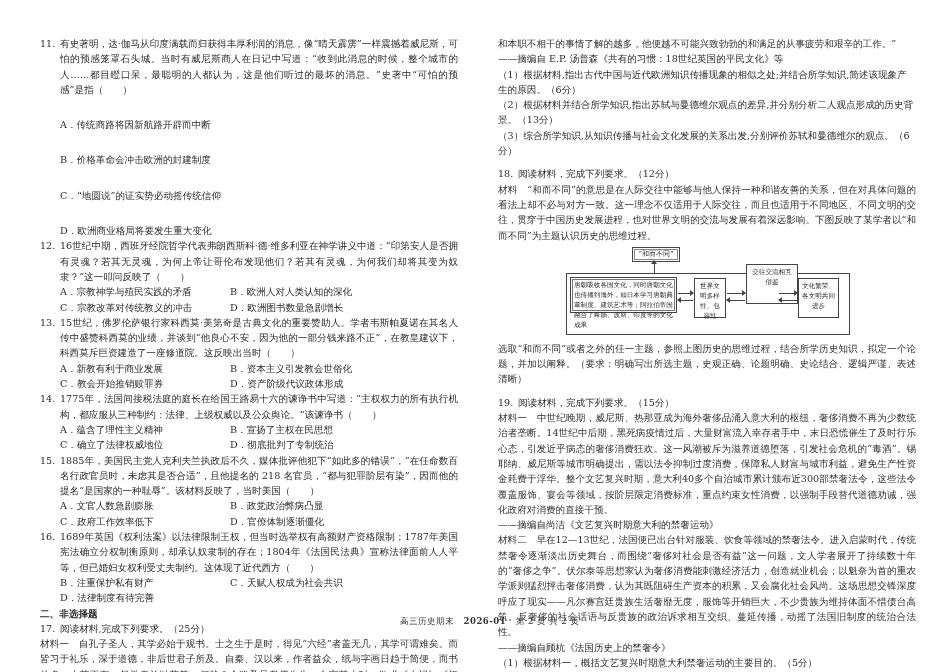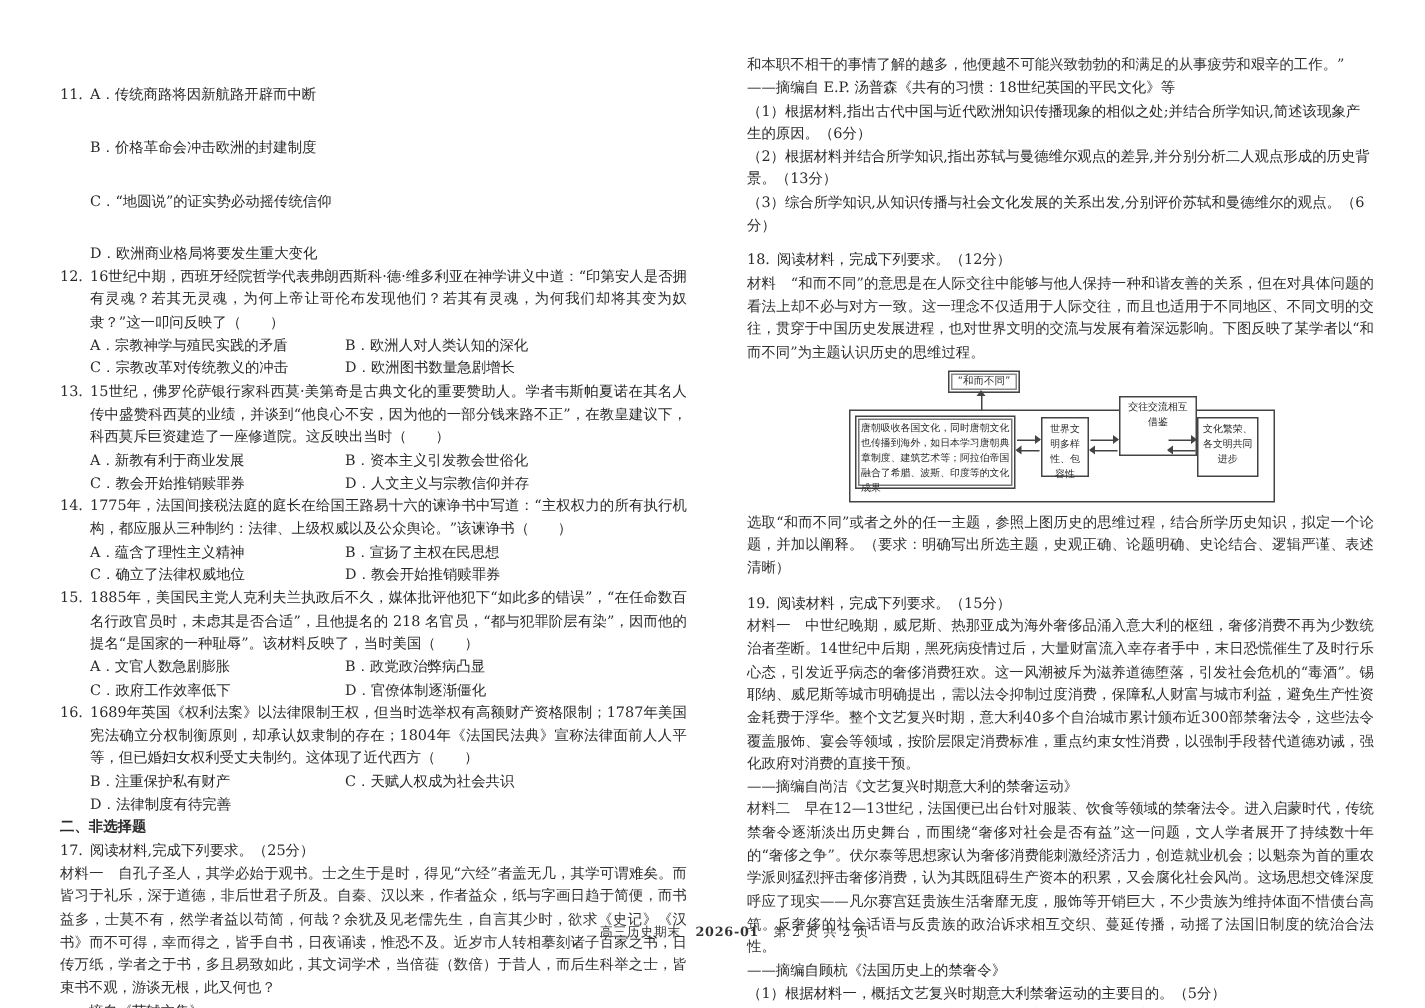--- a/index.html
+++ b/index.html
@@ -28,40 +28,41 @@
   .diagram { position: relative; height: 92px; margin: 4px 0 2px 0; }
   .dg-top {
     position: absolute; left: 134px; top: 0; width: 46px; height: 13px;
     border: 1px solid #444; font-size: 7px; line-height: 13px; text-align: center;
     box-shadow: inset 0 0 0 1px #fff, inset 0 0 0 2px #888;
   }
   .dg-arrow-up { position: absolute; left: 156px; top: 15px; width: 1px; height: 12px; background: #444; }
   .dg-arrow-up:before { content: ""; position: absolute; left: -3px; top: -2px; border-left: 3.5px solid transparent; border-right: 3.5px solid transparent; border-bottom: 4px solid #444; }
   .dg-frame { position: absolute; left: 68px; top: 26px; width: 282px; height: 60px; border: 1px solid #444; }
   .dg-box { position: absolute; border: 1px solid #444; font-size: 6.6px; line-height: 10px; padding: 2px 3px; box-sizing: border-box; background: #fff; }
-  .dg-b1 { left: 72px; top: 30px; width: 107px; height: 49px; box-shadow: inset 0 0 0 1px #fff, inset 0 0 0 2px #777; }
+  .dg-b1 { left: 72px; top: 30px; width: 107px; height: 36px; box-shadow: inset 0 0 0 1px #fff, inset 0 0 0 2px #777; }
   .dg-b2 { left: 196px; top: 31px; width: 32px; height: 40px; text-align: center; }
   .dg-b3 { left: 248px; top: 17px; width: 52px; height: 40px; text-align: center; font-family: Liberation Serif, serif; }
   .dg-b4 { left: 300px; top: 31px; width: 41px; height: 40px; text-align: center; }
   .dg-arr { position: absolute; height: 1px; background: #444; }
   .dg-arr.r:after { content: ""; position: absolute; right: -1px; top: -3px; border-top: 3.5px solid transparent; border-bottom: 3.5px solid transparent; border-left: 4px solid #444; }
   .dg-arr.l:before { content: ""; position: absolute; left: -1px; top: -3px; border-top: 3.5px solid transparent; border-bottom: 3.5px solid transparent; border-right: 4px solid #444; }
 
   .footer { position: absolute; left: 400px; top: 616px; font-size: 8.5px; letter-spacing: 0.5px; color: #333; white-space: nowrap; }
   .footer b { font-weight: bold; }
 </style>
 </head>
 <body>
 
 <div class="page">
 
   <div class="col col-left">
 
     <div class="q">
       <span class="q-num">11.</span>
+      <div class="q-stem">有史著明，达·伽马从印度满载而归获得丰厚利润的消息，像“晴天霹雳”一样震撼着威尼斯，可怕的预感笼罩石头城。当时有威尼斯商人在日记中写道：“收到此消息的时候，整个城市的人……都目瞪口呆，最聪明的人都认为，这是他们听过的最坏的消息。”史著中“可怕的预感”是指（　　）</div>
       <div class="opts-1">
         <span class="opt">A．传统商路将因新航路开辟而中断</span>
         <span class="opt">B．价格革命会冲击欧洲的封建制度</span>
         <span class="opt">C．“地圆说”的证实势必动摇传统信仰</span>
         <span class="opt">D．欧洲商业格局将要发生重大变化</span>
       </div>
     </div>
 
     <div class="q">
       <span class="q-num">12.</span>
@@ -74,32 +75,32 @@
       </div>
     </div>
 
     <div class="q">
       <span class="q-num">13.</span>
       <div class="q-stem">15世纪，佛罗伦萨银行家科西莫·美第奇是古典文化的重要赞助人。学者韦斯帕夏诺在其名人传中盛赞科西莫的业绩，并谈到“他良心不安，因为他的一部分钱来路不正”，在教皇建议下，科西莫斥巨资建造了一座修道院。这反映出当时（　　）</div>
       <div class="opts-2">
         <span class="opt">A．新教有利于商业发展</span>
         <span class="opt">B．资本主义引发教会世俗化</span>
         <span class="opt">C．教会开始推销赎罪券</span>
-        <span class="opt">D．人文主义与宗教信仰并存</span>
+        <span class="opt">D．资产阶级代议政体形成</span>
       </div>
     </div>
 
     <div class="q">
       <span class="q-num">14.</span>
       <div class="q-stem">1775年，法国间接税法庭的庭长在给国王路易十六的谏诤书中写道：“主权权力的所有执行机构，都应服从三种制约：法律、上级权威以及公众舆论。”该谏诤书（　　）</div>
       <div class="opts-2">
         <span class="opt">A．蕴含了理性主义精神</span>
         <span class="opt">B．宣扬了主权在民思想</span>
         <span class="opt">C．确立了法律权威地位</span>
-        <span class="opt">D．教会开始推销赎罪券</span>
+        <span class="opt">D．彻底批判了专制统治</span>
       </div>
     </div>
 
     <div class="q">
       <span class="q-num">15.</span>
       <div class="q-stem">1885年，美国民主党人克利夫兰执政后不久，媒体批评他犯下“如此多的错误”，“在任命数百名行政官员时，未虑其是否合适”，且他提名的 218 名官员，“都与犯罪阶层有染”，因而他的提名“是国家的一种耻辱”。该材料反映了，当时美国（　　）</div>
       <div class="opts-2">
         <span class="opt">A．文官人数急剧膨胀</span>
         <span class="opt">B．政党政治弊病凸显</span>
         <span class="opt">C．政府工作效率低下</span>

